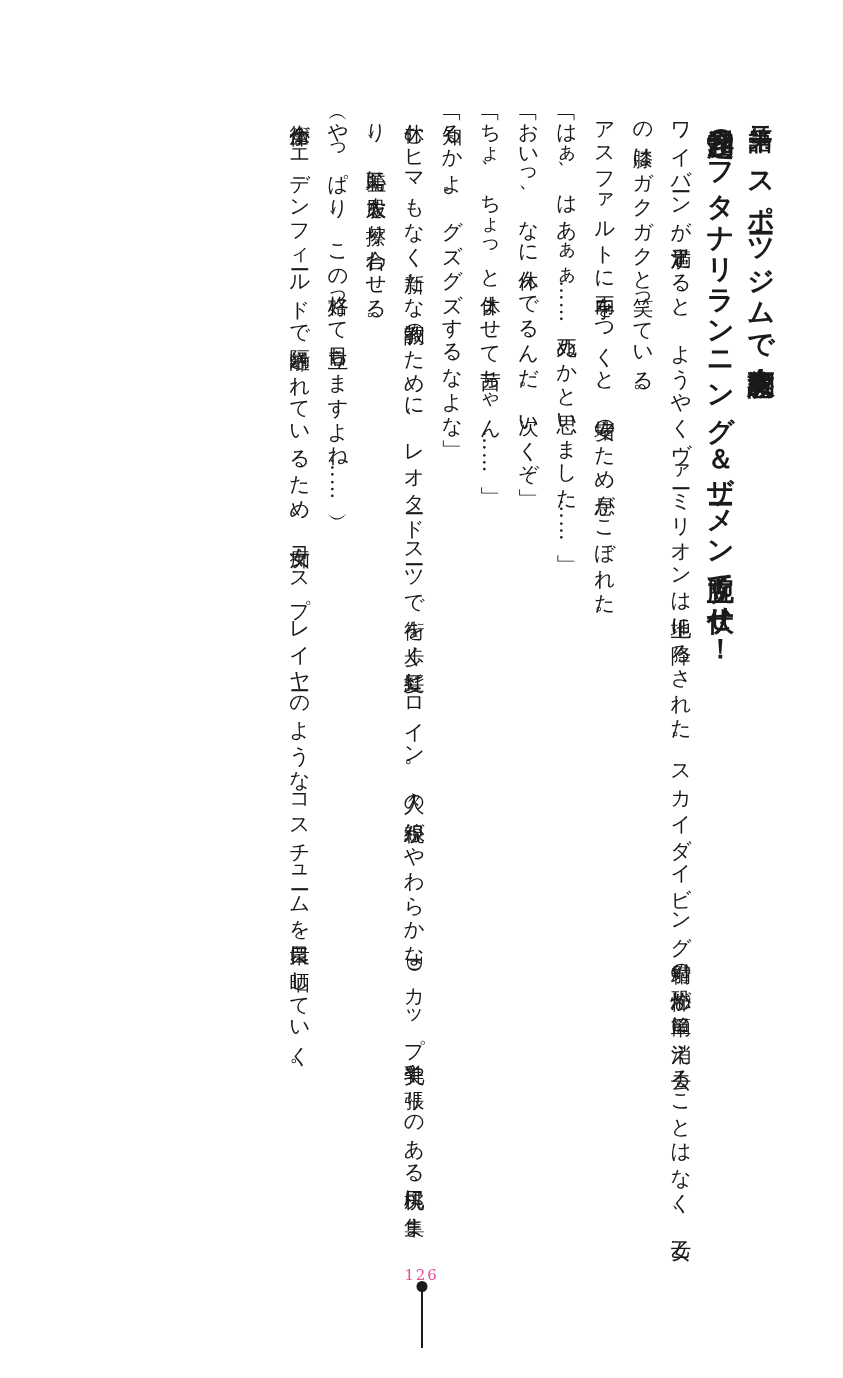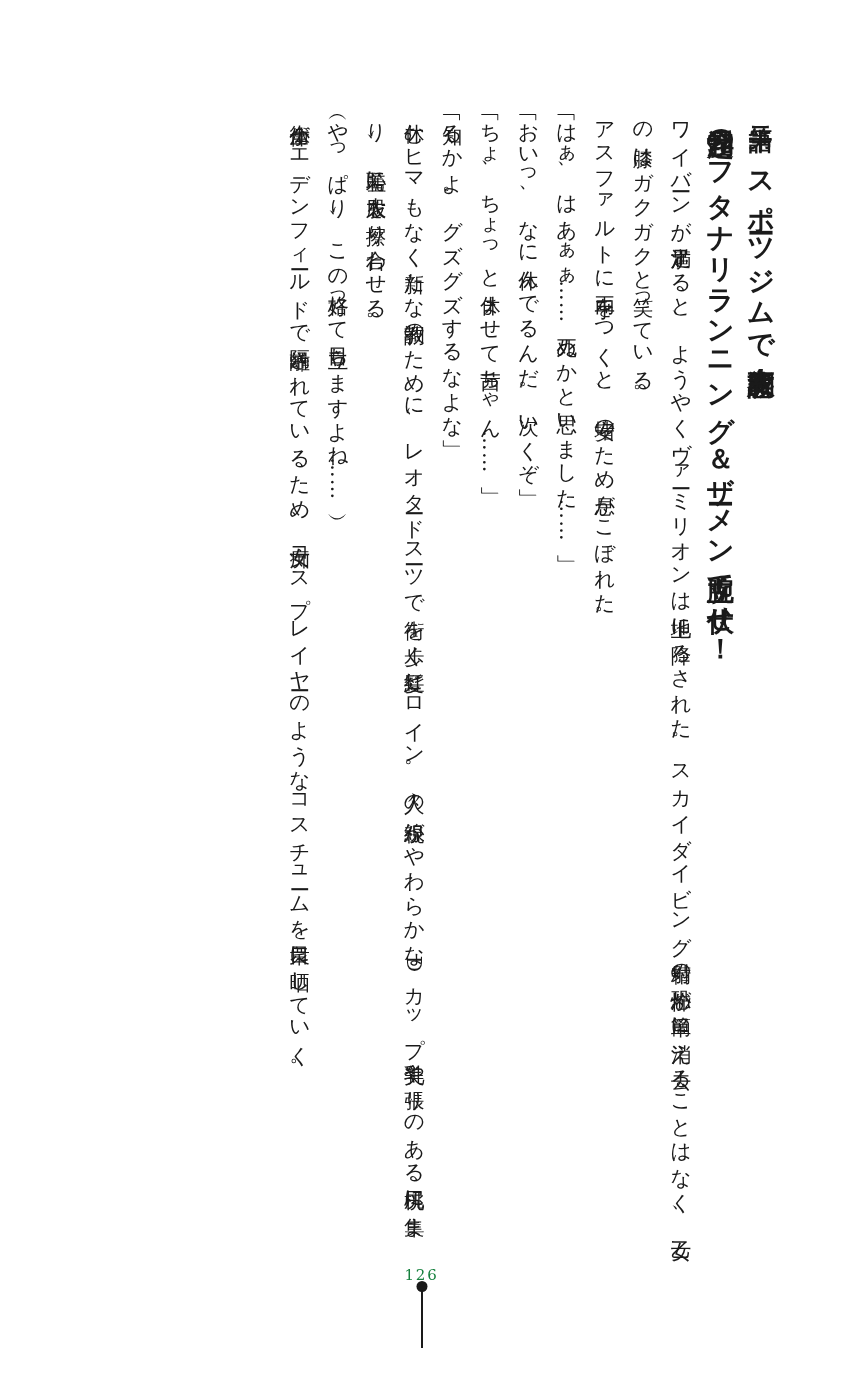--- a/index.html
+++ b/index.html
@@ -80,21 +80,21 @@
     position: absolute;
     left: 0;
     right: 0;
     bottom: 30px;
     text-align: center;
     font-family: "DejaVu Sans", "Liberation Sans", sans-serif;
   }
   #folio .num {
     font-size: 15px;
     letter-spacing: 0.12em;
-    color: #15803d;
+    color: #ec4899;
     font-family: "DejaVu Serif", "Liberation Serif", serif;
   }
   #folio .ornament {
     margin: 6px auto 0 auto;
     width: 2px;
     height: 58px;
     background: #1a1a1a;
     position: relative;
   }
   #folio .ornament .dot {

